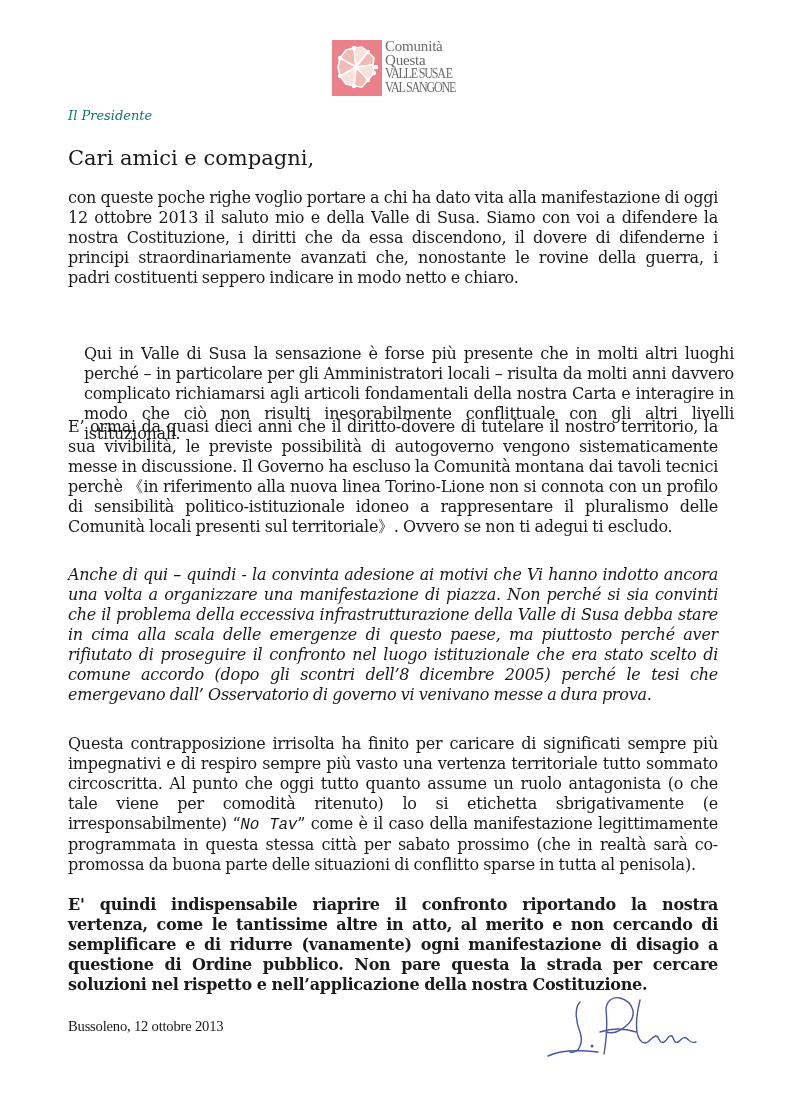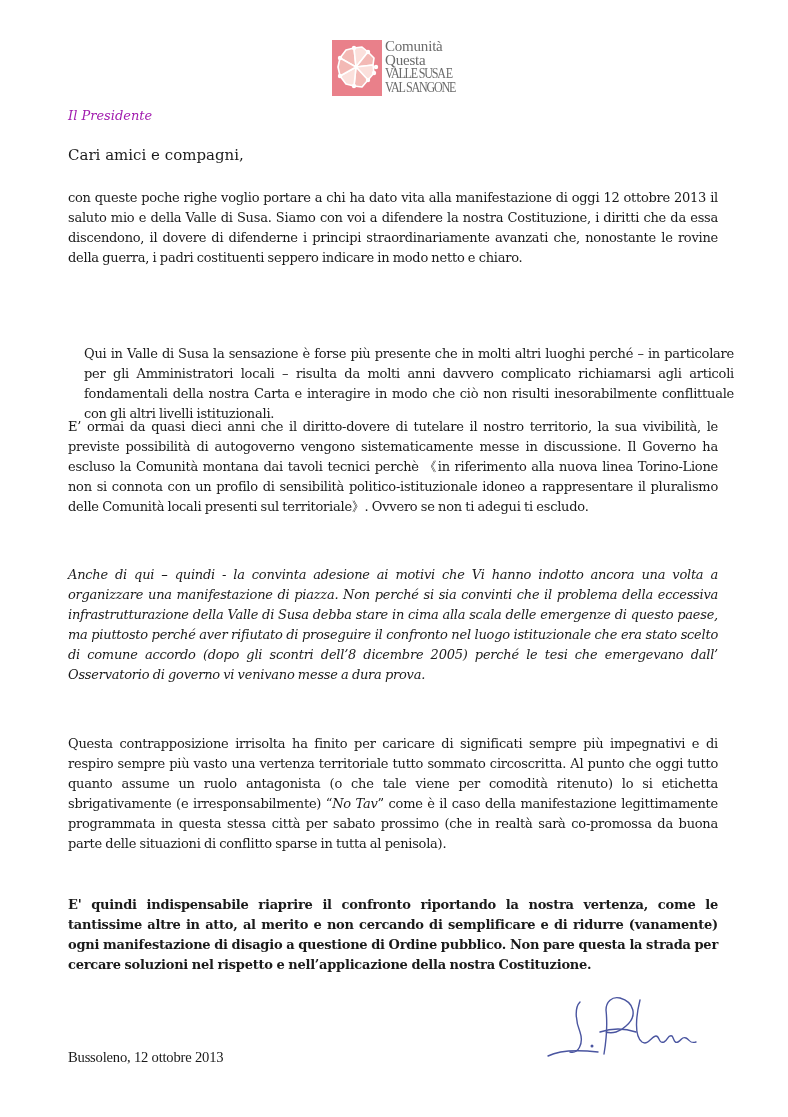--- a/index.html
+++ b/index.html
@@ -56,56 +56,55 @@
       transform-origin: left;
       line-height: 14px;
     }
     
     .sender {
       position: absolute;
       left: 68px;
       top: 108px;
       font-style: italic;
       font-size: 13px;
-      color: #a21caf;
+      color: #0f766e;
       font-family: "DejaVu Serif", serif;
     }
     .salutation {
       position: absolute;
       left: 68px;
       top: 146px;
-      font-size: 15px;
+      font-size: 21px;
       font-family: "DejaVu Serif", serif;
     }
     .body-text {
       position: absolute;
       left: 68px;
       width: 650px;
-      font-size: 13px;
+      font-size: 16px;
       line-height: 20px;
       text-align: justify;
       font-family: "DejaVu Serif", serif;
       letter-spacing: -0.25px;
       word-spacing: -0.5px;
     }
-    .body-text em { font-style: italic; }
+    .body-text em { font-style: italic; font-family: Liberation Mono, monospace; }
     #p1 { top: 188px; }
     #p2 { top: 328px; }
     #p3 { top: 417px; }
     #p4 { top: 565px; font-style: italic; }
     #p5 { top: 734px; }
     #p6 { top: 895px; font-weight: bold; }
     .closing {
       position: absolute;
       left: 68px;
       top: 1018px;
       font-size: 14.6px;
       font-family: "Liberation Serif", serif;
       letter-spacing: -0.2px;
-      margin-top: 31px;
     }
     .signature {
       position: absolute;
       left: 540px;
       top: 992px;
       width: 180px;
       height: 70px;
     }
   </style>
 </head>

